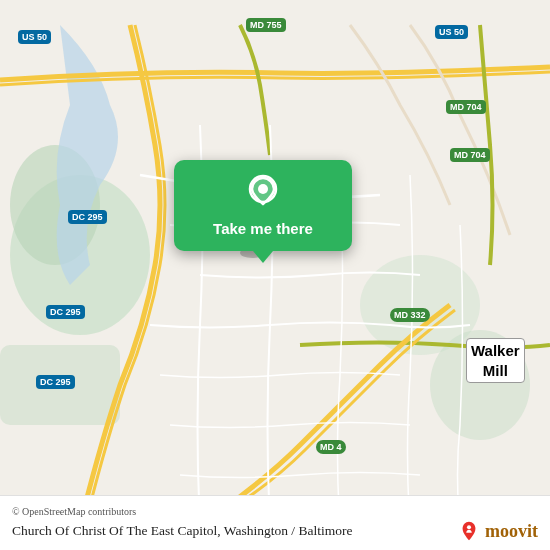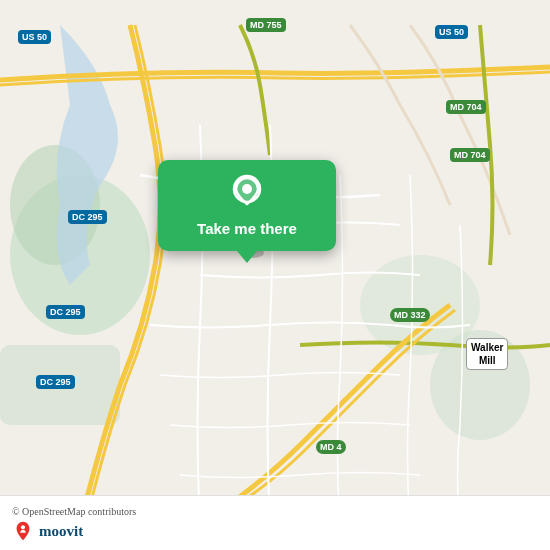--- a/index.html
+++ b/index.html
@@ -32,21 +32,21 @@
       position: absolute;
       inset: 0;
       width: 100%;
       height: 100%;
     }
 
     
     #popup {
       position: absolute;
       top: 160px;
-      left: 158px;
+      left: 174px;
       width: 178px;
       background: #2db35d;
       border-radius: 10px;
       display: flex;
       flex-direction: column;
       align-items: center;
       padding: 14px 16px 14px 16px;
       box-shadow: 0 4px 14px rgba(0,0,0,0.35);
       cursor: pointer;
       z-index: 10;
@@ -190,42 +190,43 @@
   <div class="badge badge-blue" style="top:30px;left:18px;">US 50</div>
   <div class="badge badge-blue" style="top:25px;left:435px;">US 50</div>
   <div class="badge badge-green" style="top:18px;left:246px;">MD 755</div>
   <div class="badge badge-green" style="top:100px;left:446px;">MD 704</div>
   <div class="badge badge-green" style="top:148px;left:450px;">MD 704</div>
   <div class="badge badge-blue" style="top:210px;left:68px;">DC 295</div>
   <div class="badge badge-blue" style="top:305px;left:46px;">DC 295</div>
   <div class="badge badge-blue" style="top:375px;left:36px;">DC 295</div>
   <div class="badge badge-green" style="top:308px;left:390px;border-radius:7px;">MD 332</div>
   <div class="badge badge-green" style="top:440px;left:316px;border-radius:7px;">MD 4</div>
-  <div class="badge badge-white" style="top:338px;left:466px;font-size:10px;line-height:1.3;text-align:center;">Walker<br>Mill</div>
+  <div class="badge badge-white" style="top:338px;left:466px;font-size:15px;line-height:1.3;text-align:center;">Walker<br>Mill</div>
 
   <div id="popup">
 
     <svg class="pin-icon" viewBox="0 0 38 38" xmlns="http://www.w3.org/2000/svg">
       <circle cx="19" cy="15" r="13" fill="rgba(255,255,255,0.25)" stroke="white" stroke-width="2.5"></circle>
       <circle cx="19" cy="15" r="5" fill="white"></circle>
       <path d="M 19 27 Q 14 22 12 18 Q 10 14 12 10" stroke="white" stroke-width="0" fill="none"></path>
 
       <path d="M19 4 C13 4 8 9 8 15 C8 21 19 30 19 30 C19 30 30 21 30 15 C30 9 25 4 19 4Z" fill="none" stroke="white" stroke-width="2.5"></path>
     </svg>
     <span class="popup-label">Take me there</span>
   </div>
 
   <div id="bottom-bar">
     <div id="attribution">© OpenStreetMap contributors</div>
     <div id="place-name">
+      <span style="flex:1;padding-right:10px;">Church Of Christ Of The East Capitol, Washington / Baltimore</span>
 
       <div class="moovit-logo">
 
         <svg class="moovit-pin" viewBox="0 0 24 24" xmlns="http://www.w3.org/2000/svg">
           <path d="M12 2 C8 2 5 5.5 5 9.5 C5 15 12 22 12 22 C12 22 19 15 19 9.5 C19 5.5 16 2 12 2Z" fill="#e8302a"></path>
           <circle cx="12" cy="8" r="2.2" fill="white"></circle>
           <path d="M9 14 C9 11.5 10.5 10.5 12 10.5 C13.5 10.5 15 11.5 15 14" fill="white"></path>
         </svg>
-        <span style="font-size:15px;font-weight:700;color:#0c4a6e;">moovit</span>
+        <span style="font-size:18px;font-weight:700;color:#a16207;">moovit</span>
       </div>
     </div>
   </div>
 </div>
 
 </body></html>

